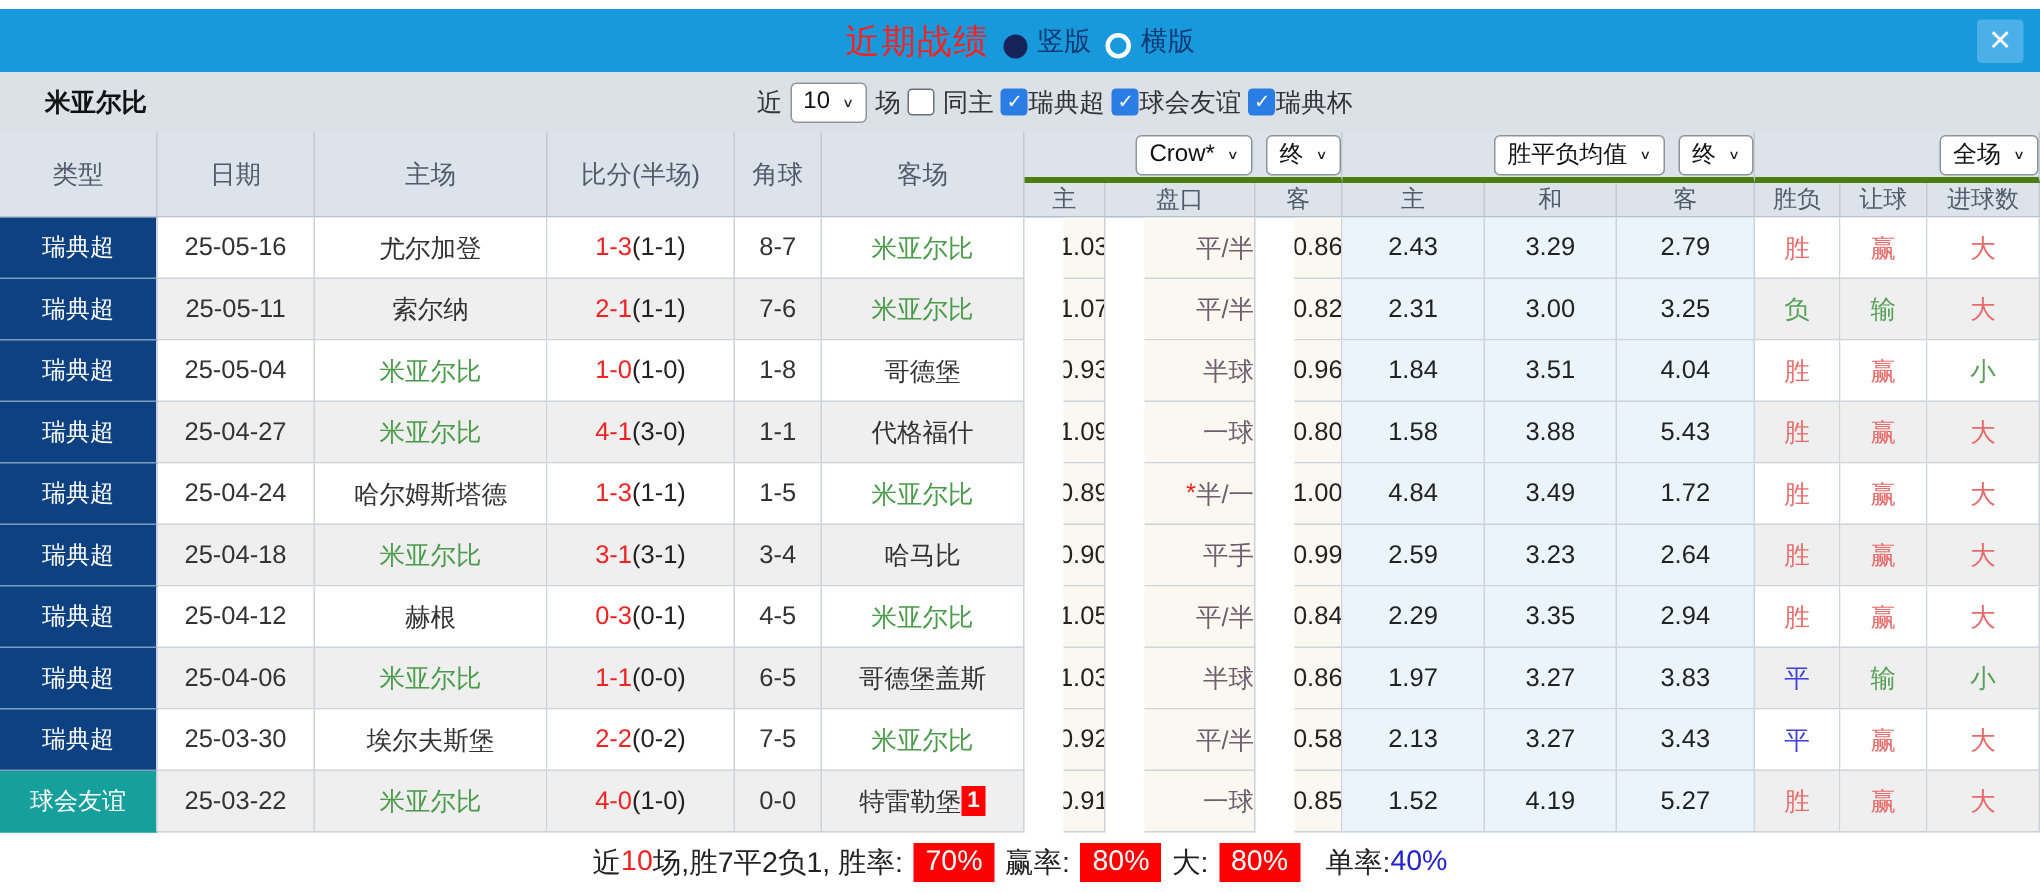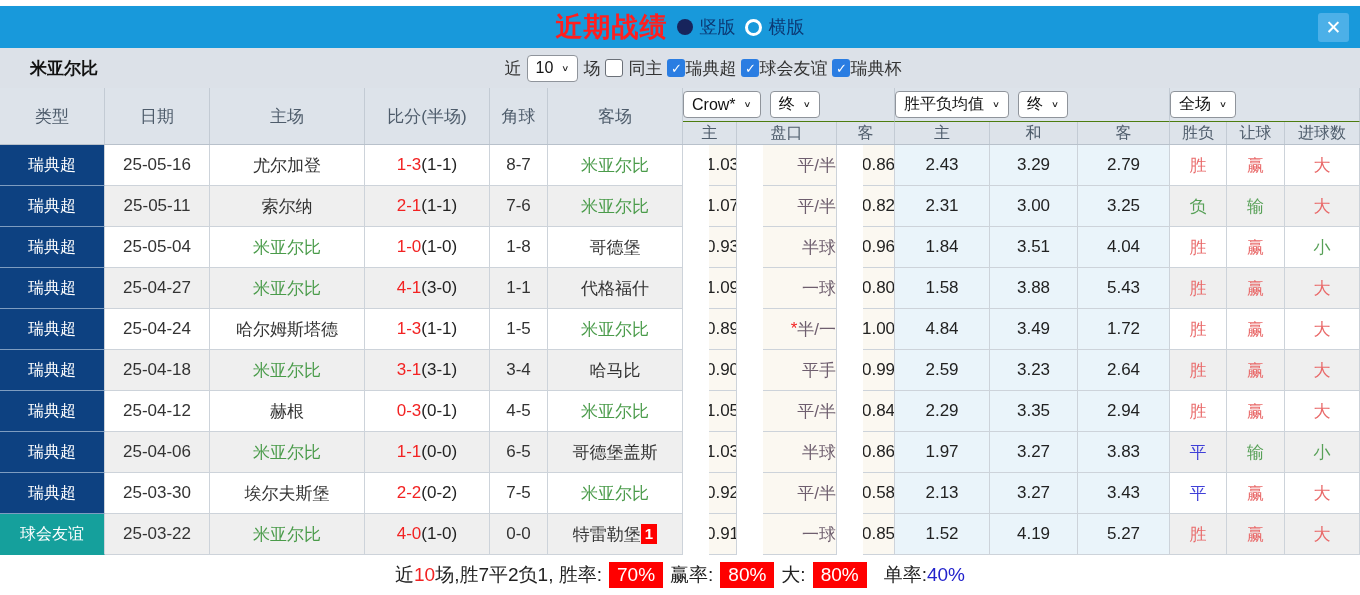--- a/index.html
+++ b/index.html
@@ -3,22 +3,22 @@
 <meta charset="utf-8">
 <style>
   * { margin:0; padding:0; box-sizing:border-box; }
   body { font-family:"Liberation Sans","DejaVu Sans",sans-serif; background:#fff; }
   .stage { width:1360px; height:595px; overflow:hidden; background:#fff; position:relative;
            --cols:105px 105px 155px 125px 58px 135px 54px 100px 58px 95px 88px 92px 57px 58px 75px; }
   .topstrip { height:6px; background:#fff; border-bottom:1px solid #fdfdfd; }
 
   
   .titlebar { height:42px; background:#1899db; display:flex; align-items:center; justify-content:center; gap:9px; position:relative; }
-  .title { color:#ff1f1f; font-weight:bold; font-size:27px; letter-spacing:1px; }
-  .radio-item { display:flex; align-items:center; gap:7px; cursor:pointer; }
+  .title { color:#ff1f1f; font-weight:normal; font-size:23px; letter-spacing:1px; }
+  .radio-item { display:flex; align-items:flex-end; gap:7px; cursor:pointer; }
   .radio { border-radius:50%; display:inline-block; }
   .radio.on { width:16px; height:16px; background:#17245c; }
   .radio.off { width:17px; height:17px; border:3.5px solid #fff; background:transparent; }
   .radio-label { color:#0c3a75; font-size:18px; }
   .closebtn { position:absolute; right:11px; top:7px; width:31px; height:29px; background:#4cb0e8; color:#fff;
               display:flex; align-items:center; justify-content:center; font-size:19px; font-weight:bold; border-radius:3px; cursor:pointer; }
 
   
   .filterbar { height:40px; background:#dce1e8; display:flex; align-items:center; position:relative; }
   .team { position:absolute; left:30px; font-weight:bold; font-size:17px; color:#111; }
@@ -29,21 +29,21 @@
   .lg { display:flex; align-items:center; }
 
   
   .sel { display:inline-flex; align-items:center; background:#fff; border:1px solid #8f949b; border-radius:4px;
          height:27px; padding:0 8px; font-size:16px; color:#111; gap:8px; cursor:pointer; white-space:nowrap; }
   .sel .chev { font-size:11px; color:#222; transform:scaleY(.75); }
 
   
   .thead { display:grid; grid-template-columns:var(--cols); grid-template-rows:34px 22px; background:#dde3ea; border-bottom:1px solid #b8c1cb; }
   .th-merged { grid-row:1/3; display:flex; align-items:center; justify-content:center; color:#4e5c6b; font-size:17px; border-right:1px solid #c3cbd4; }
-  .th-group { grid-row:1; display:flex; align-items:center; justify-content:flex-start; gap:9px; border-right:1px solid #c3cbd4; border-bottom:1px solid #4d7c0f; }
+  .th-group { grid-row:1; display:flex; align-items:center; justify-content:flex-end; gap:9px; border-right:1px solid #c3cbd4; border-bottom:4px solid #4d7c0f; }
   .g1 { grid-column:7/10; } .g2 { grid-column:10/13; } .g3 { grid-column:13/16; }
   .th-sub { grid-row:2; display:flex; align-items:center; justify-content:center; font-size:16px; color:#4e5c6b; border-right:1px solid #c3cbd4; }
 
   
   .row { display:grid; grid-template-columns:var(--cols); height:41px; }
   .cell { display:flex; align-items:center; justify-content:center; border-right:1px solid #cdd3da; border-bottom:1px solid #cdd3da;
           font-size:17px; color:#333; overflow:hidden; white-space:nowrap; }
   .row:nth-child(odd) .cell { background:#fff; }
   .row:nth-child(even) .cell { background:#efefef; }
   .row .cell.c-oh, .row .cell.c-hc, .row .cell.c-oa { background:#fbf8f1; color:#222;margin-left:26px; }

